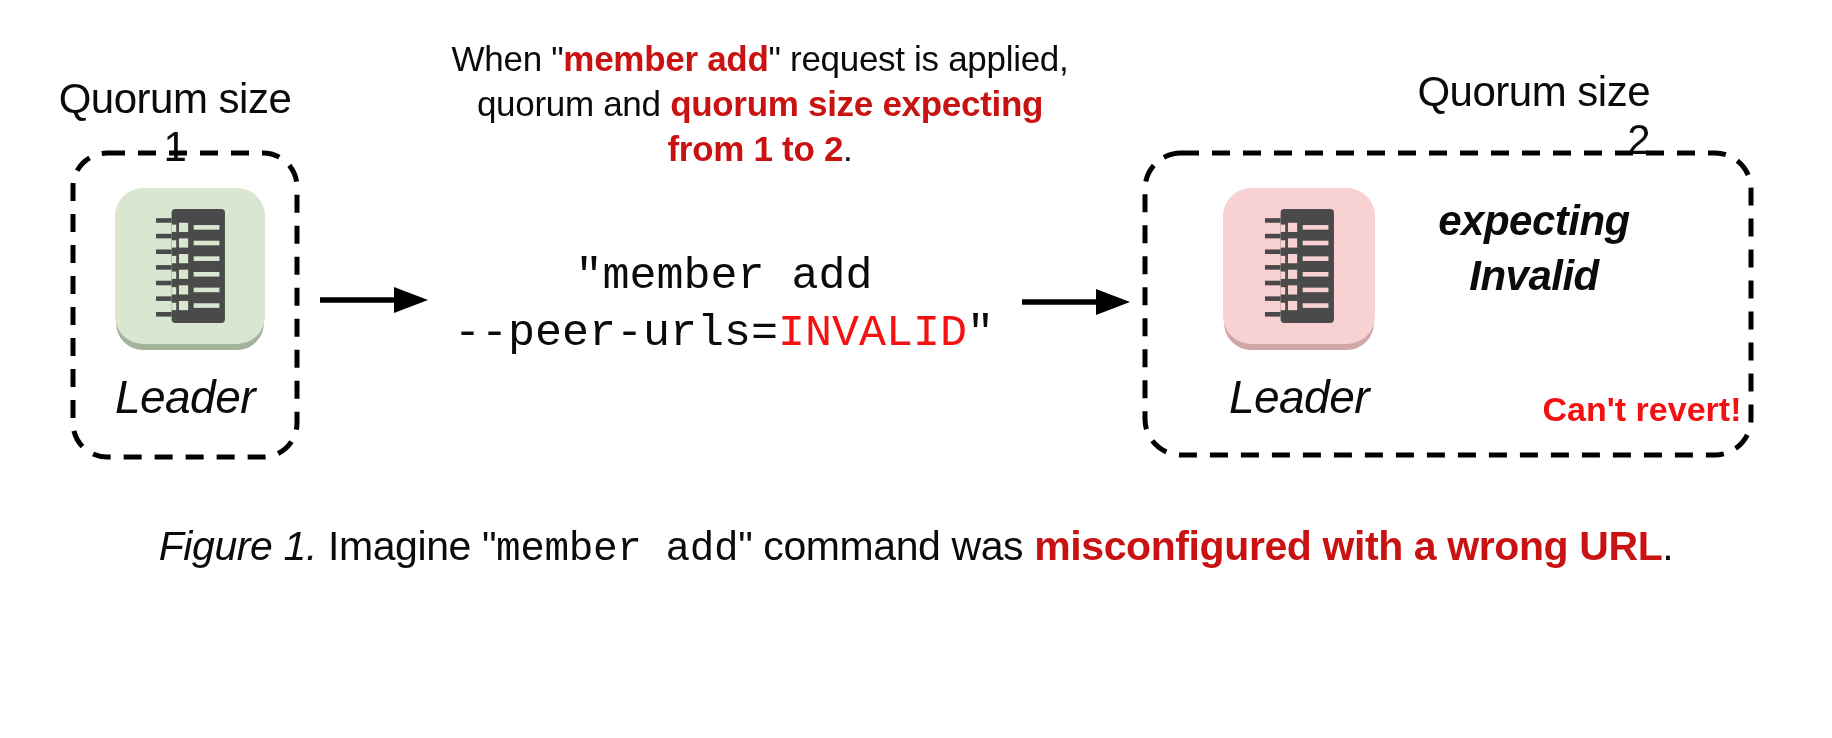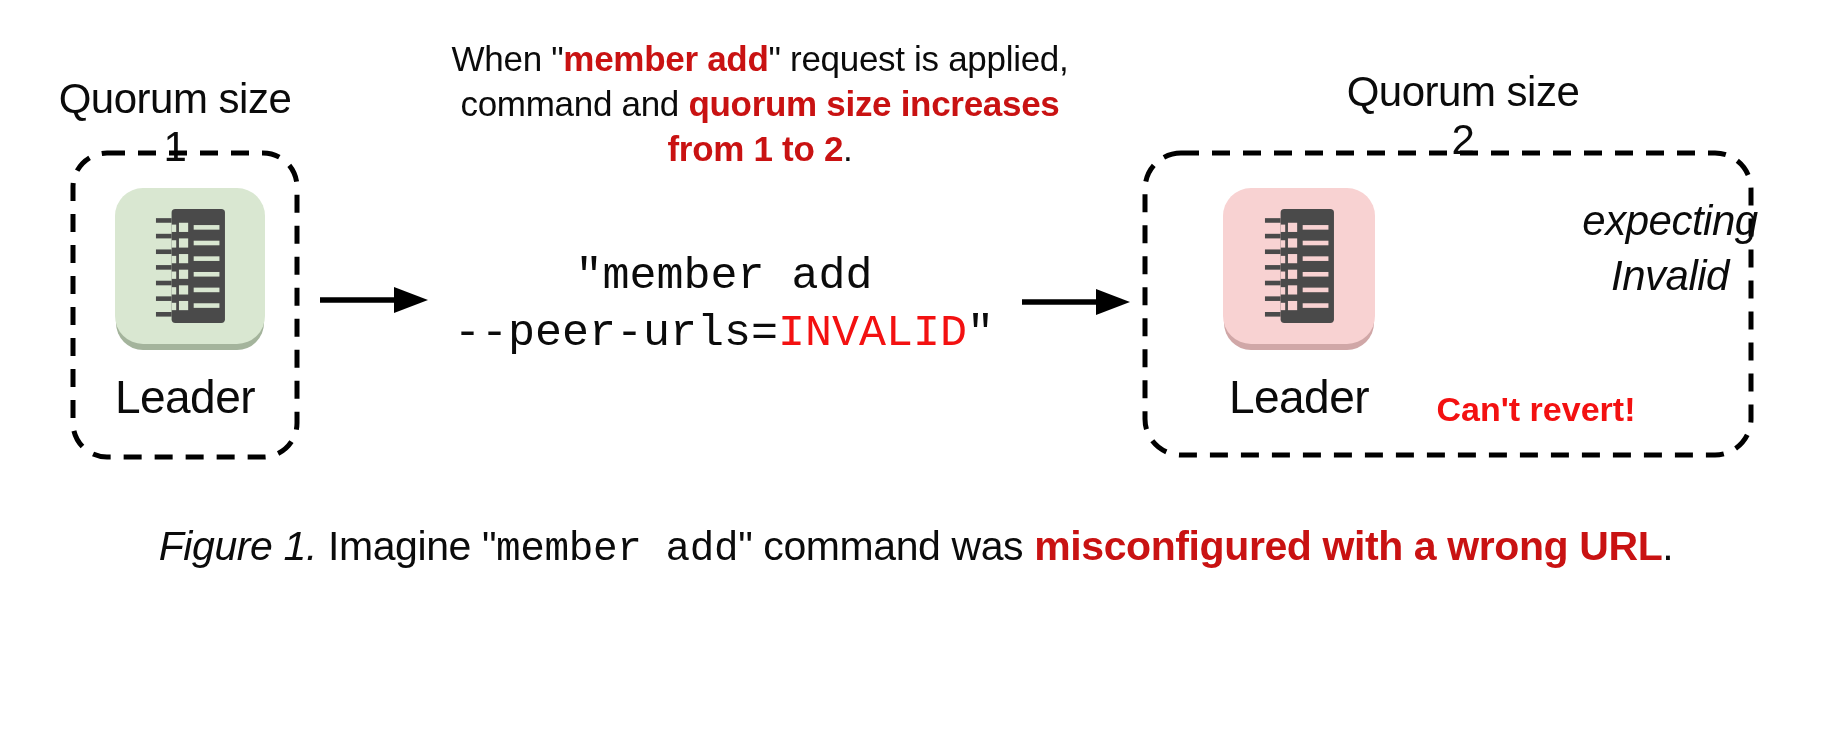--- a/index.html
+++ b/index.html
@@ -10,21 +10,21 @@
     font-family:"Liberation Sans",sans-serif;
     color:#0b0b0b;
     overflow:hidden;
   }
   .abs{position:absolute;}
   .ctr{text-align:center;}
   .line{white-space:pre;}
 
   
   .cluster-title{font-size:42px;letter-spacing:-0.5px;}
-  .node-label{font-size:46px;letter-spacing:-0.5px;}
+  .node-label{font-size:46px;letter-spacing:-0.5px;font-style:italic;}
 
   
   .intro{font-size:35px;line-height:45px;letter-spacing:-0.3px;}
   .red-bold{color:#c91212;font-weight:bold;}
   .bright-red{color:#f31111;}
 
   
   .command{font-family:"Liberation Mono",monospace;font-size:45px;line-height:57px;}
 
   
@@ -90,40 +90,40 @@
         <rect x="38" y="103" width="10" height="10"></rect>
           <rect x="54" y="105.5" width="28" height="5"></rect>
       </g>
     </svg>
   </div>
 
   <div class="abs ctr node-label" style="left:70px;top:370px;width:230px;">Leader</div>
 
   <div class="abs ctr intro" style="left:435px;top:36px;width:650px;">
     <div class="line"><span>When "</span><span class="red-bold">member add</span><span>" request is applied,</span></div>
-    <div class="line"><span>command and </span><span class="red-bold">quorum size increases</span></div>
+    <div class="line"><span>quorum and </span><span class="red-bold">quorum size expecting</span></div>
     <div class="line"><span class="red-bold">from 1 to 2</span><span>.</span></div>
   </div>
 
   <svg class="abs" style="left:318px;top:285px;" width="110" height="30" viewBox="0 0 110 30">
     <line x1="2" y1="15" x2="80" y2="15" stroke="#000" stroke-width="5.5"></line>
     <polygon points="76,2 110,15 76,28" fill="#000"></polygon>
   </svg>
 
   <div class="abs ctr command" style="left:424px;top:248px;width:600px;">
     <div class="line"><span>"member add</span></div>
     <div class="line"><span>--peer-urls=</span><span class="bright-red">INVALID</span><span>"</span></div>
   </div>
 
   <svg class="abs" style="left:1020px;top:287px;" width="110" height="30" viewBox="0 0 110 30">
     <line x1="2" y1="15" x2="80" y2="15" stroke="#000" stroke-width="5.5"></line>
     <polygon points="76,2 110,15 76,28" fill="#000"></polygon>
   </svg>
 
-  <div class="abs ctr cluster-title" style="left:1333px;top:68px;width:260px;">Quorum size 2</div>
+  <div class="abs ctr cluster-title" style="left:1390px;top:68px;width:260px;text-align:right;">Quorum size 2</div>
 
   <svg class="abs" style="left:1142px;top:150px;" width="612" height="308" viewBox="0 0 612 308">
     <rect x="3" y="3" width="606" height="302" rx="36" fill="none" stroke="#000000" stroke-width="5" stroke-dasharray="18 13"></rect>
   </svg>
 
   <div class="abs node pink" style="left:1223px;top:188px;width:152px;height:156px;">
     <svg class="rack" viewBox="0 0 100 130">
       <rect x="30" y="3" width="58" height="124" rx="4" fill="#4a4a4a"></rect>
       <g fill="#4a4a4a">
         <rect x="13" y="13" width="17" height="5"></rect>
@@ -152,24 +152,24 @@
         <rect x="38" y="86" width="10" height="10"></rect>
           <rect x="54" y="88.5" width="28" height="5"></rect>
         <rect x="38" y="103" width="10" height="10"></rect>
           <rect x="54" y="105.5" width="28" height="5"></rect>
       </g>
     </svg>
   </div>
 
   <div class="abs ctr node-label" style="left:1179px;top:370px;width:240px;">Leader</div>
 
-  <div class="abs ctr expecting" style="left:1520px;top:193px;width:300px;">
+  <div class="abs ctr expecting" style="left:1384px;top:193px;width:300px;font-weight:bold;">
     <div class="line">expecting</div>
     <div class="line">Invalid</div>
   </div>
 
-  <div class="abs ctr warning bright-red" style="left:1386px;top:390px;width:300px;">Can't revert!</div>
+  <div class="abs ctr warning bright-red" style="left:1492px;top:390px;width:300px;">Can't revert!</div>
 
   <div class="abs ctr caption" style="left:0px;top:518px;width:1832px;">
     <div class="line"><span class="cap-italic">Figure 1.</span><span> Imagine "</span><span class="cap-mono">member add</span><span>" command was </span><span class="red-bold">misconfigured with a wrong URL</span><span>.</span></div>
   </div>
 
 </div>
 
 </body></html>

